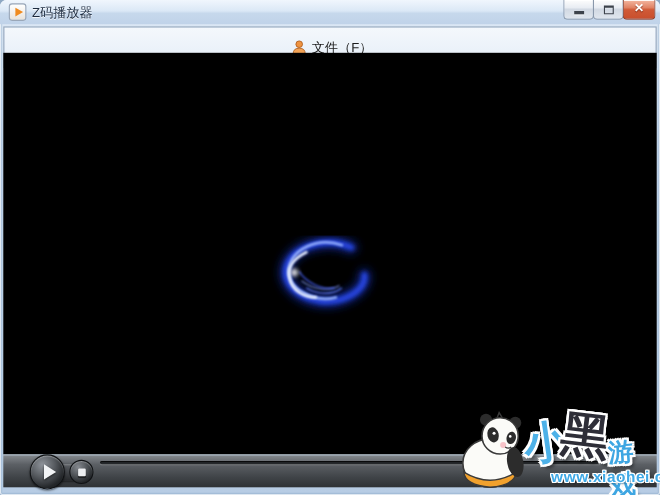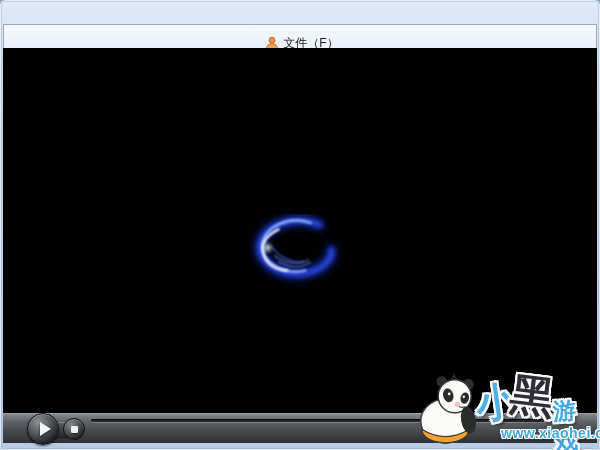--- a/index.html
+++ b/index.html
@@ -57,20 +57,37 @@
   .wm-hei{left:92px;top:-2px;font-size:44px;color:#2e2e38;transform:rotate(7deg);}
   .wm-suffix{left:136px;top:26px;font-size:23px;color:#3ea6e2;transform:rotate(-4deg);letter-spacing:1px;}
   .wm-url{left:56px;top:56px;font-size:14px;color:#3fa9e6;letter-spacing:.5px;
     text-shadow:-1px 0 0 #fff,1px 0 0 #fff,0 -1px 0 #fff,0 1px 0 #fff,-1px -1px 0 #fff,1px 1px 0 #fff,-1px 1px 0 #fff,1px -1px 0 #fff,2px 2px 2px rgba(0,0,0,.4);margin-left:27px;}
 </style>
 </head>
 <body>
 
 <div class="window">
 
+  <div class="titlebar">
+    <div class="app-icon">
+        <div class="tri"></div>
+      </div>
+    <div class="title-text">Z码播放器</div>
+    <div class="winbtns">
+      <div class="wbtn">
+          <div class="g-min"></div>
+        </div>
+      <div class="wbtn">
+          <div class="g-max"></div>
+        </div>
+      <div class="wbtn close">
+          <span class="g-close">✕</span>
+        </div>
+    </div>
+  </div>
 
   <div class="menubar">
     <div class="menu-item">
       <svg width="14" height="14" viewBox="0 0 14 14">
         <circle cx="7" cy="4.2" r="3" fill="#ef9340" stroke="#b05e1f" stroke-width="0.8"></circle>
         <path d="M1.5 13 Q1.5 7.8 7 7.8 Q12.5 7.8 12.5 13 Z" fill="#f2a255" stroke="#b05e1f" stroke-width="0.8"></path>
       </svg>
       <span>文件（F）</span>
     </div>
   </div>

